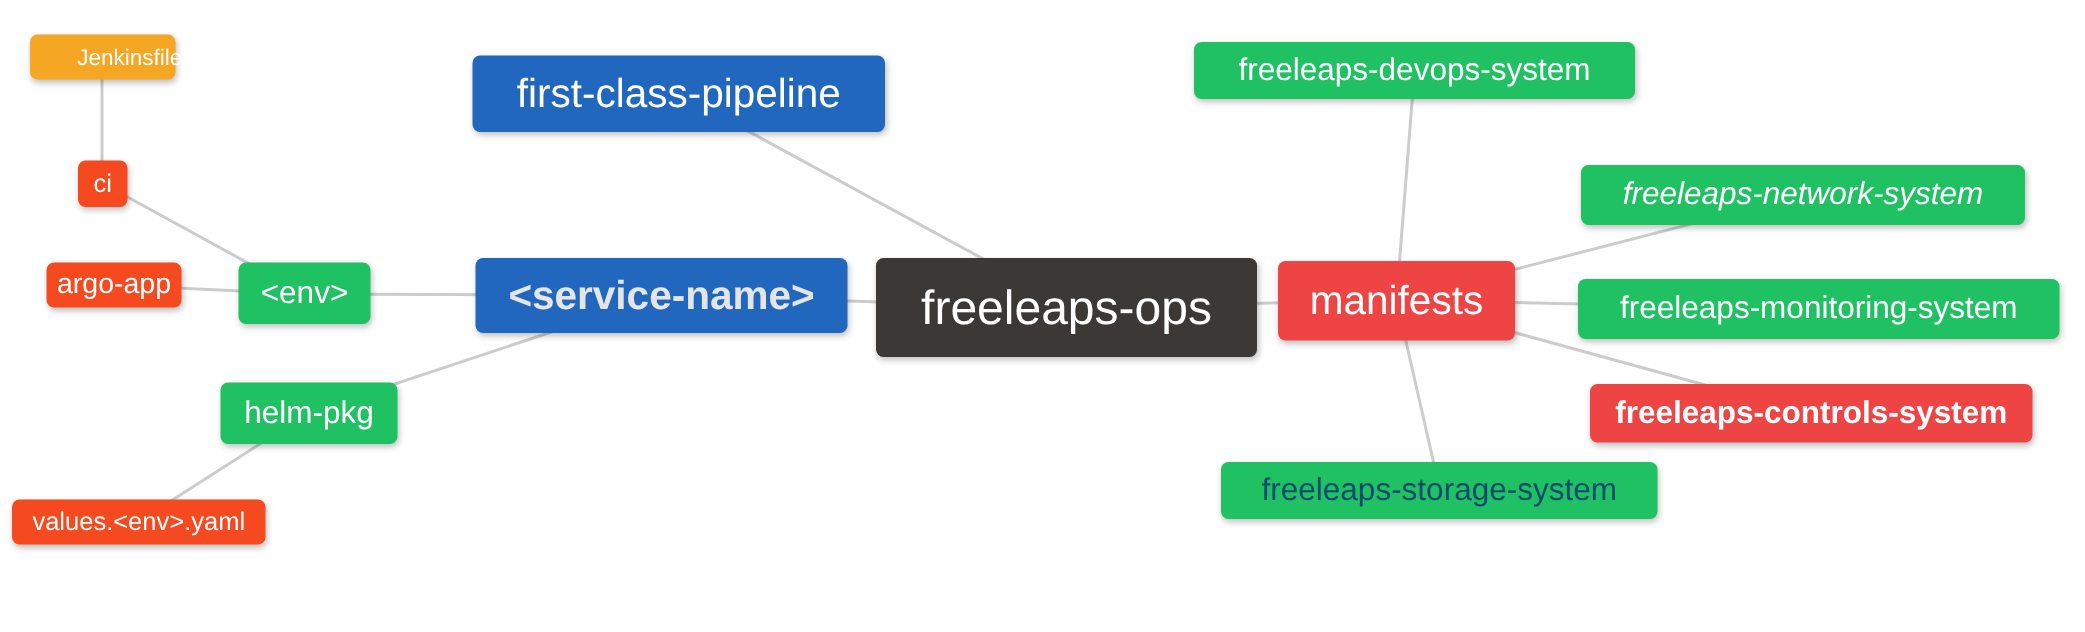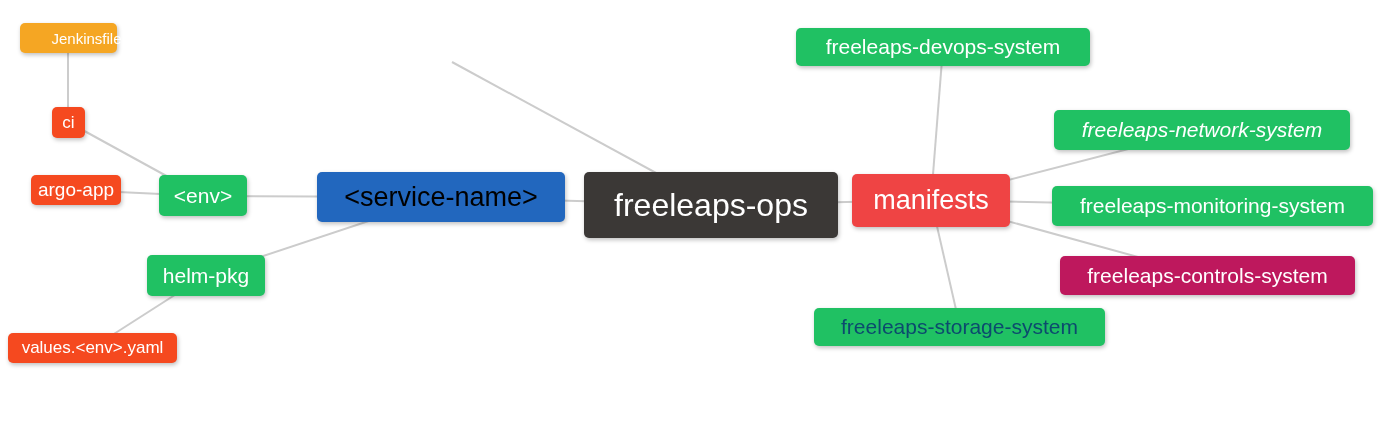--- a/index.html
+++ b/index.html
@@ -90,38 +90,41 @@
     </div>
   <div class="node n-env" style="background: rgb(32, 193, 99); color: rgb(255, 255, 255);">
       <span>&lt;env&gt;</span>
     </div>
   <div class="node n-helm-pkg" style="background: rgb(32, 193, 99); color: rgb(255, 255, 255);">
       <span>helm-pkg</span>
     </div>
   <div class="node n-values" style="background: rgb(245, 73, 31); color: rgb(255, 255, 255);">
       <span>values.&lt;env&gt;.yaml</span>
     </div>
-  <div class="node n-service-name" style="background: rgb(34, 103, 190); color: #000000;">
+  <div class="node n-service-name" style="background: rgb(34, 103, 190); color: #e5e5e5; font-weight: bold;">
       <span>&lt;service-name&gt;</span>
+    </div>
+  <div class="node n-pipeline" style="background: rgb(34, 103, 190); color: rgb(255, 255, 255);">
+      <span>first-class-pipeline</span>
     </div>
   <div class="node n-ops" style="background: rgb(59, 56, 54); color: rgb(255, 255, 255);">
       <span>freeleaps-ops</span>
     </div>
   <div class="node n-manifests" style="background: #ef4444; color: rgb(255, 255, 255);">
       <span>manifests</span>
     </div>
   <div class="node n-devops" style="background: rgb(32, 193, 99); color: rgb(255, 255, 255);">
       <span>freeleaps-devops-system</span>
     </div>
   <div class="node n-network" style="background: rgb(32, 193, 99); color: rgb(255, 255, 255);">
       <span>freeleaps-network-system</span>
     </div>
   <div class="node n-monitoring" style="background: rgb(32, 193, 99); color: rgb(255, 255, 255);">
       <span>freeleaps-monitoring-system</span>
     </div>
-  <div class="node n-controls" style="background: #be185d; color: rgb(255, 255, 255);">
+  <div class="node n-controls" style="background: #ef4444; color: rgb(255, 255, 255); font-weight: bold;">
       <span>freeleaps-controls-system</span>
     </div>
   <div class="node n-storage" style="background: rgb(32, 193, 99); color: #0c4a6e;">
       <span>freeleaps-storage-system</span>
     </div>
 
 </div>
 
 </body></html>

